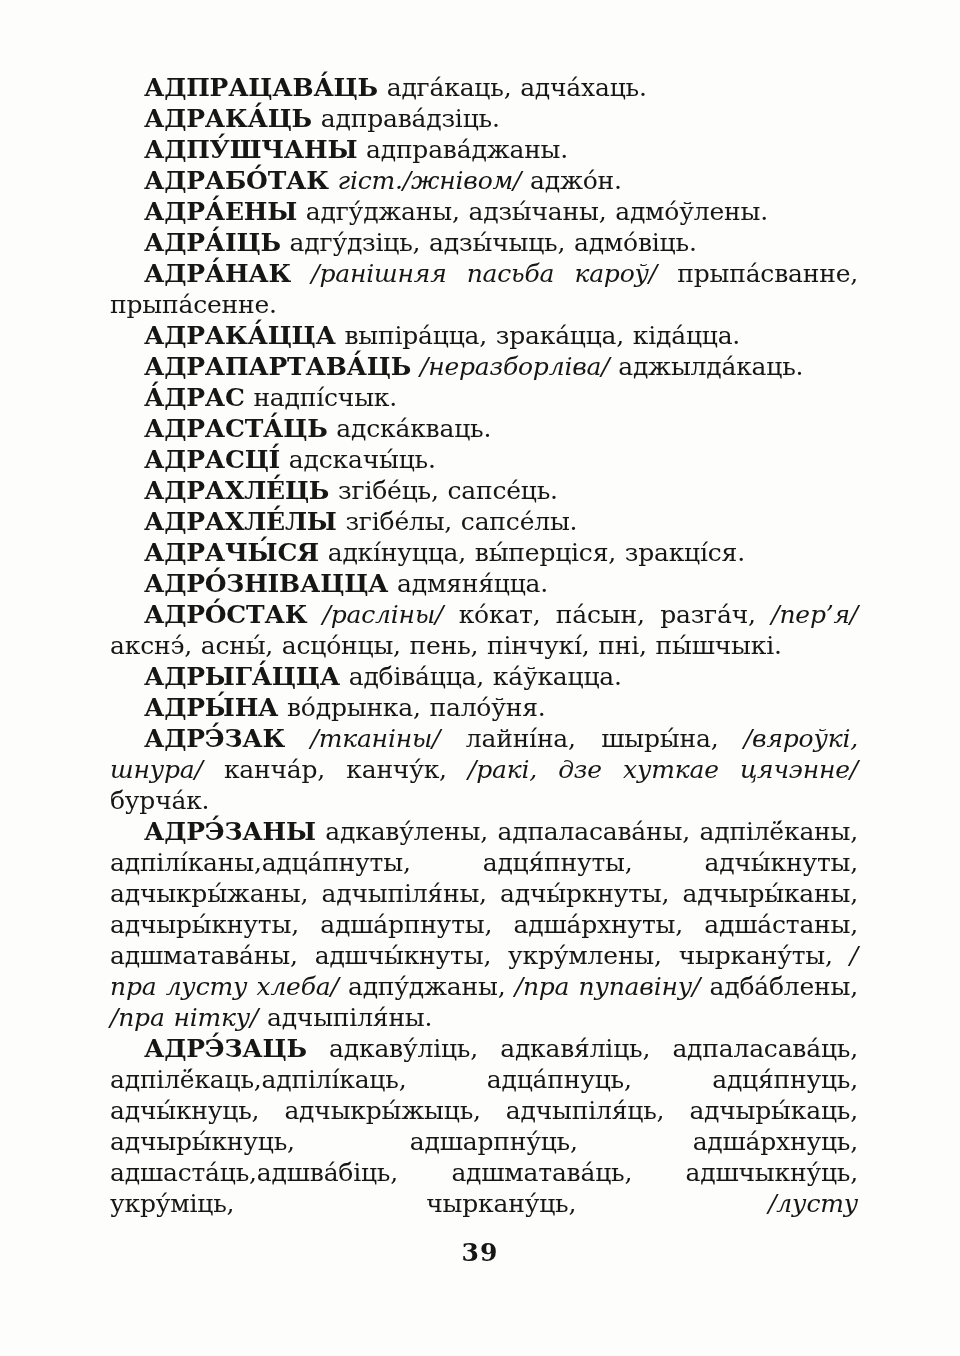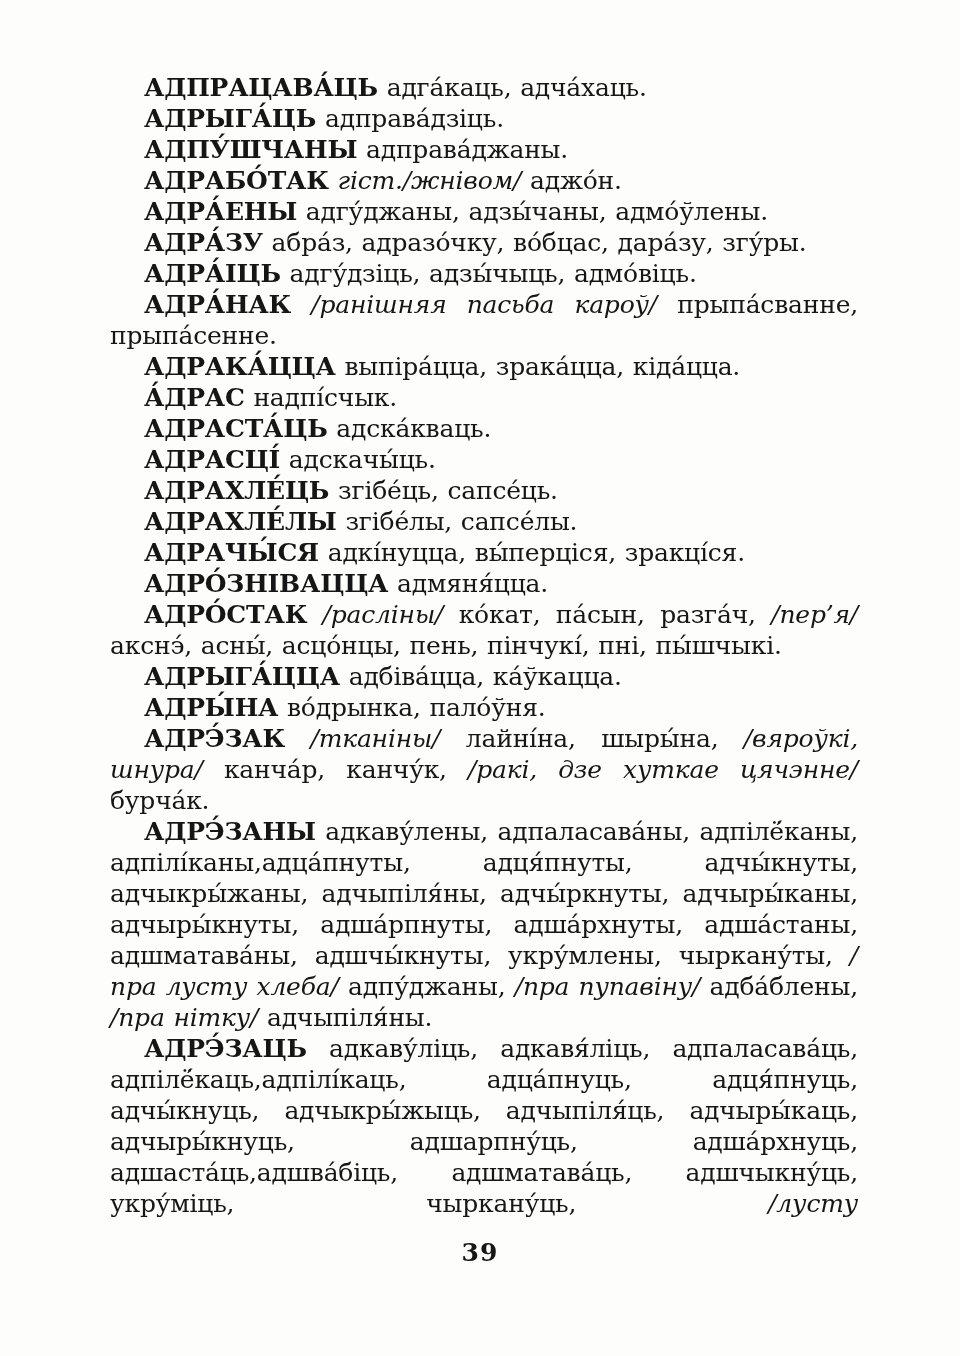--- a/index.html
+++ b/index.html
@@ -40,28 +40,28 @@
     font-weight: bold;
     letter-spacing: 1px;
   }
 </style>
 </head>
 <body>
 
 <div class="page">
   <main class="content">
       <p class="entry"><span class="hw">АДПРАЦАВА́ЦЬ</span><span class="tx"> адга́каць, адча́хаць.</span></p>
-      <p class="entry"><span class="hw">АДРЫГА́ЦЬ</span><span class="tx"> адправа́дзіць.</span></p>
+      <p class="entry"><span class="hw">АДРАКА́ЦЬ</span><span class="tx"> адправа́дзіць.</span></p>
       <p class="entry"><span class="hw">АДПУ́ШЧАНЫ</span><span class="tx"> адправа́джаны.</span></p>
       <p class="entry"><span class="hw">АДРАБО́ТАК</span><span class="it"> гіст./жнівом/</span><span class="tx"> аджо́н.</span></p>
       <p class="entry"><span class="hw">АДРА́ЕНЫ</span><span class="tx"> адгу́джаны, адзы́чаны, адмо́ўлены.</span></p>
-      <p class="entry"><span class="hw">АДРА́ЗУ</span><span class="tx"> абра́з, адразо́чку, во́бцас, дара́зу, згу́ры.</span></p>
       <p class="entry"><span class="hw">АДРА́ІЦЬ</span><span class="tx"> адгу́дзіць, адзы́чыць, адмо́віць.</span></p>
       <p class="entry"><span class="hw">АДРА́НАК</span><span class="it"> /ранішняя пасьба кароў/</span><span class="tx"> прыпа́сванне, прыпа́сенне.</span></p>
       <p class="entry"><span class="hw">АДРАКА́ЦЦА</span><span class="tx"> выпіра́цца, зрака́цца, кіда́цца.</span></p>
+      <p class="entry"><span class="hw">АДРАПАРТАВА́ЦЬ</span><span class="it"> /неразборліва/</span><span class="tx"> аджылда́каць.</span></p>
       <p class="entry"><span class="hw">А́ДРАС</span><span class="tx"> надпі́счык.</span></p>
       <p class="entry"><span class="hw">АДРАСТА́ЦЬ</span><span class="tx"> адска́кваць.</span></p>
       <p class="entry"><span class="hw">АДРАСЦІ́</span><span class="tx"> адскачы́ць.</span></p>
       <p class="entry"><span class="hw">АДРАХЛЕ́ЦЬ</span><span class="tx"> згібе́ць, сапсе́ць.</span></p>
       <p class="entry"><span class="hw">АДРАХЛЕ́ЛЫ</span><span class="tx"> згібе́лы, сапсе́лы.</span></p>
       <p class="entry"><span class="hw">АДРАЧЫ́СЯ</span><span class="tx"> адкі́нуцца, вы́перціся, зракці́ся.</span></p>
       <p class="entry"><span class="hw">АДРО́ЗНІВАЦЦА</span><span class="tx"> адмяня́цца.</span></p>
       <p class="entry"><span class="hw">АДРО́СТАК</span><span class="it"> /расліны/</span><span class="tx"> ко́кат, па́сын, разга́ч,</span><span class="it"> /пер’я/</span><span class="tx"> акснэ́, асны́, асцо́нцы, пень, пінчукі́, пні, пы́шчыкі.</span></p>
       <p class="entry"><span class="hw">АДРЫГА́ЦЦА</span><span class="tx"> адбіва́цца, ка́ўкацца.</span></p>
       <p class="entry"><span class="hw">АДРЫ́НА</span><span class="tx"> во́дрынка, пало́ўня.</span></p>

